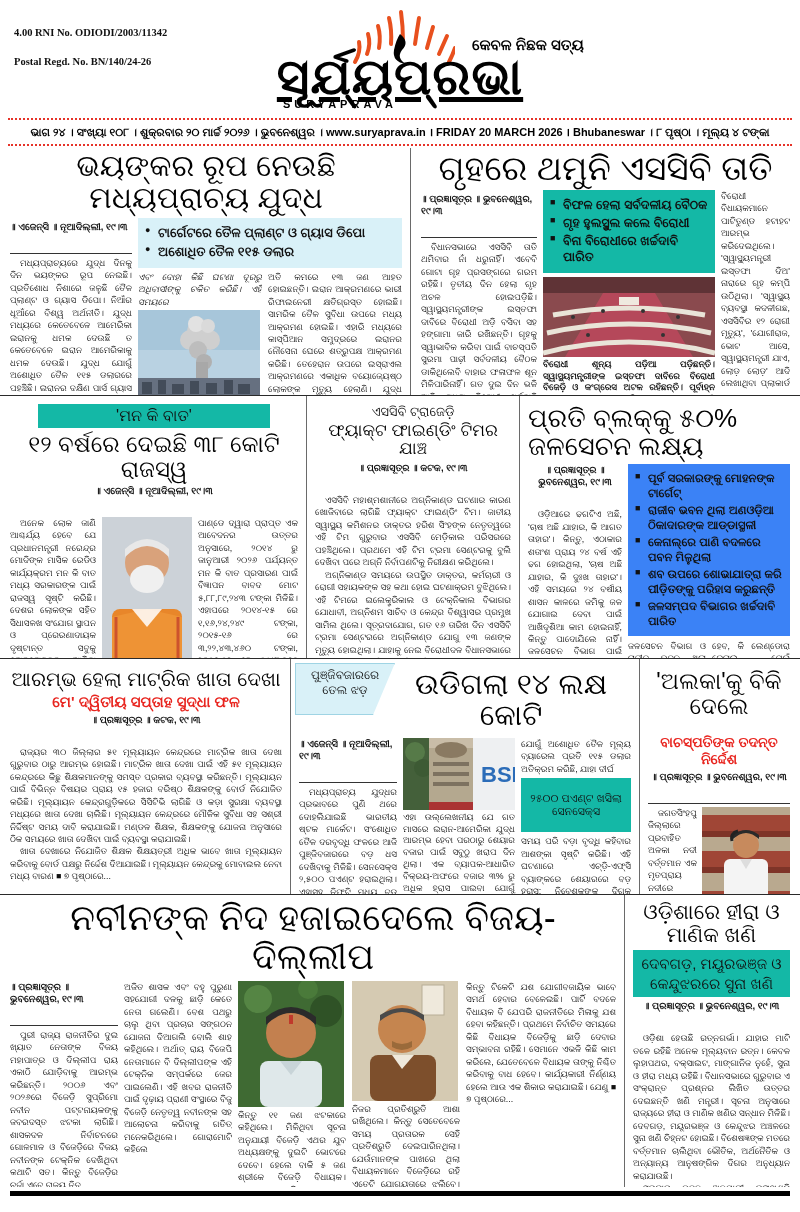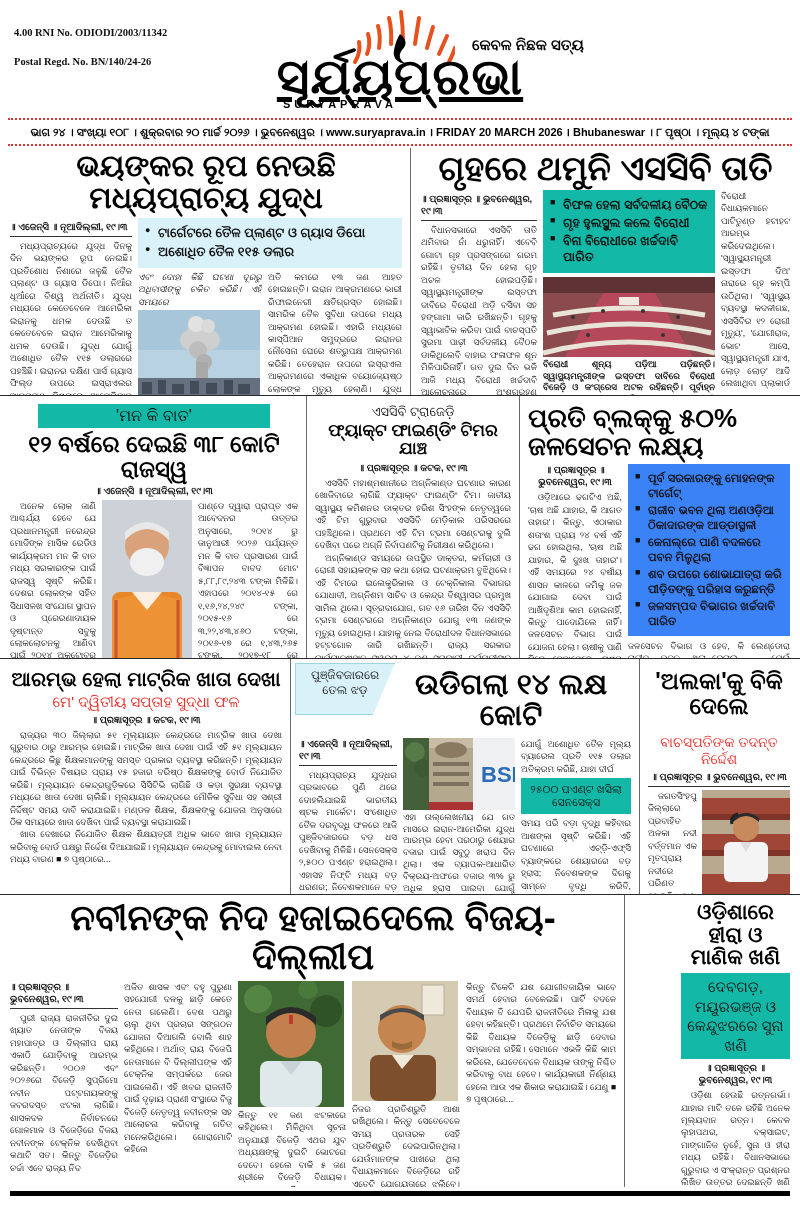--- a/index.html
+++ b/index.html
@@ -14,33 +14,33 @@
   .title-odia{font-size:50px;font-weight:900;letter-spacing:1px;line-height:1;color:#000;text-decoration:underline;}
   .title-latin{font-size:11px;font-weight:bold;letter-spacing:4px;color:#000;margin-top:-4px;
                margin-left:-120px;}
   .tagline{position:absolute;left:472px;top:36px;font-weight:bold;font-size:15px;color:#000;}
   .dateline{position:absolute;left:8px;right:8px;bottom:2px;border-top:2px dotted #e63329;
             border-bottom:2px dotted #e63329;padding:4px 0 5px 0;text-align:center;
             font-weight:bold;font-size:11px;color:#000;}
   
   .band{display:flex;overflow:hidden;border-top:1.5px solid #2a2a2a;}
   .vdiv{border-right:1px solid #6a6a6a;}
-  .headline-xl{font-weight:700;color:#000;text-align:center;line-height:1.08;}
-  .byline{font-weight:bold;font-size:9.5px;text-align:center;padding:3px 0 3px 0;}
+  .headline-xl{font-weight:400;color:#000;text-align:center;line-height:1.08;}
+  .byline{font-weight:bold;font-size:9.5px;text-align:center;padding:3px 0 20px 0;}
   .byline.rule{border-bottom:1.5px solid #333;margin-bottom:3px;}
   .body-text{font-size:8.8px;line-height:1.42;text-align:justify;text-indent:10px;overflow:hidden;}
   .caption{font-weight:bold;font-size:8.8px;line-height:1.35;text-align:justify;margin-top:2px;}
   .bullets{list-style:none;margin:0;padding:5px 7px;font-weight:bold;}
   .bullets li{padding-left:13px;position:relative;line-height:1.3;margin:2px 0;}
   .bullets.round li::before{content:"●";position:absolute;left:0;top:0;font-size:9px;}
   .bullets.square li::before{content:"■";position:absolute;left:0;top:0;font-size:9px;}
   .box-blue{background:#d9f1f8;}
   .box-peach{background:#14b8a6;}
   .box-gray{background:#3b82f6;}
-  .red-sub{color:#e8251f;font-weight:normal;text-align:center;}
+  .red-sub{color:#e8251f;font-weight:bold;text-align:center;}
   .kicker{font-weight:normal;text-align:center;}
   .photo{display:block;overflow:hidden;background:#ccc;}
   .photo svg{display:block;}
   .cols{display:flex;gap:6px;}
   .bottom-bar{height:5px;background:#000;margin:4px 10px 0 10px;}
 </style>
 </head>
 <body>
 
 <div class="page">
@@ -267,21 +267,21 @@
                 </g>
               <rect x="70" y="0" width="42" height="72" fill="#eef0f2"></rect>
               <text x="78" y="44" font-size="22" font-weight="bold" fill="#2b6cb8" font-family="sans-serif">BSE</text>
               <rect x="26" y="64" width="44" height="8" fill="#a33"></rect>
             </svg>
           </span>
           <div class="caption" style="font-weight:normal;">ଏହା ଉଲ୍ଲେଖନୀୟ ଯେ ଗତ ମାସରେ ଇରାନ-ଆମେରିକା ଯୁଦ୍ଧ ଆରମ୍ଭ ହେବା ପରଠାରୁ ଶେୟାର ବଜାର ପାଇଁ ସବୁଠୁ ଖରାପ ଦିନ ଥିଲା। ଏକ ବ୍ୟାପକ-ଆଧାରିତ ବିକ୍ରୟ-ଅଫରେ ବଜାର ୩% ରୁ ଅଧିକ ହ୍ରାସ ପାଇବା ଯୋଗୁଁ ନିବେଶକମାନେ ୧୪ ଲକ୍ଷ କୋଟି ଟଙ୍କା ହରାଇଛନ୍ତି। ଆମେରିକା ଓ ଇରାନ ମଧ୍ୟରେ ଯୁଦ୍ଧ</div>
         </div>
         <div style="flex:1;">
           <div class="body-text" style="text-indent:0;">ଯୋଗୁଁ ଅଶୋଧିତ ତୈଳ ମୂଲ୍ୟ ବ୍ୟାରେଲ ପ୍ରତି ୧୧୫ ଡଲାର ଅତିକ୍ରମ କରିଛି, ଯାହା ଦୀର୍ଘ</div>
-          <div class="kicker box-peach" style="font-size:11px;padding:5px 2px;margin:3px 0;">୨୫୦୦ ପଏଣ୍ଟ ଖସିଲା ସେନସେକ୍ସ</div>
+          <div class="kicker box-peach" style="font-size:11px;padding:14px 2px;margin:3px 0;">୨୫୦୦ ପଏଣ୍ଟ ଖସିଲା ସେନସେକ୍ସ</div>
           <div class="body-text" style="height:104px;text-indent:0;">ସମୟ ପରି ବଡ଼ା ବୃଦ୍ଧି କହିବାର ଆଶଙ୍କା ସୃଷ୍ଟି କରିଛି। ଏହି ଘଟଣାରେ ଏଚ୍‌ଡ଼ି-ଏଫ୍‌ସି ବ୍ୟାଙ୍କରେ ଶେୟାରରେ ବଡ଼ ହ୍ରାସ; ନିବେଶକଙ୍କ ଦିଗକୁ ସାମ୍ନେ ବୃଦ୍ଧି କରିବି, ସେତେବେଳେ ଆମେରିକା ପେଟ୍ରୋଲ ଡିଜେଲ ଦାମ ହ୍ରାସ ପାଇଁ ସମ୍ଭାବ ଗ୍ରାହକ ସଚେତ ଦେବା ପରେ କିଛୁ ସଚେତ ଦୁର୍ବଳ ରହିଁ। ଚଢ଼ା ତୈଳ ମୂଲ୍ୟ ମୁଦ୍ରାସ୍ଫୀତିକୁ ବୃଦ୍ଧି କରିପାରେ, ଟଙ୍କାକୁ ଦୁର୍ବଳ କରିପାରେ ଓ କର୍ପୋରେଟ୍ ମାର୍ଜିନକୁ ■ ୭ ପୃଷ୍ଠାରେ...</div>
         </div>
       </div>
     </div>
 
     <div style="flex:1;padding:10px 10px 0 8px;">
       <div class="headline-xl" style="font-size:23px;">'ଅଲକା'କୁ ବିକି ଦେଲେ</div>
       <div class="red-sub" style="font-size:14px;margin-top:15px;">ବାଚସ୍ପତିଙ୍କ ତଦନ୍ତ ନିର୍ଦ୍ଦେଶ</div>
       <div class="byline rule">॥ ପ୍ରଜ୍ଞାସୂତ୍ର ॥ ଭୁବନେଶ୍ୱର, ୧୯।୩</div>
       <div style="overflow:hidden;height:156px;">
@@ -302,21 +302,21 @@
             <path d="M30 34 Q28 26 36 24" stroke="#222" stroke-width="3" fill="none"></path>
             <rect x="22" y="52" width="44" height="40" rx="6" fill="#f4f4f4"></rect>
             <path d="M38 52 L44 62 L50 52" fill="#ddd"></path>
           </svg>
         </span>
         <div class="body-text">ଜଗତସିଂହପୁର ଜିଲ୍ଲାରେ ପ୍ରବାହିତ ଅଳକା ନଦୀ ବର୍ତ୍ତମାନ ଏକ ମୃତପ୍ରାୟ ନଦୀରେ ପରିଣତ ହୋଇଛି। ଯାହା ବାଲିମାଫିଆଙ୍କ ଦ୍ୱାରା ବେଆଇନ ସଂଗ୍ରହ ଓ ଅତିକ୍ରମରେ ଶିକାର ହୋଇଛି। ନଦୀଟି ଅବହେଳାର ସ୍ରୋତ ହରାଇ ଯାଉଛି, ଯାହା ପଛରେ ଏହାର ଅସ୍ତିତ୍ୱ ବିପନ୍ନ। ଦୁର୍ନୀତି ଏହି ନଦୀ ଉପତ୍ୟକାରେ ମାଛ ଚାଷ ପାଇଁ ବଡ଼ ପ୍ରକଳ୍ପ ଯୋଜନା ଥିଲେ ମଧ୍ୟ ତାହା କାର୍ଯ୍ୟକାରୀ ହୋଇପାରିନାହିଁ। ଏହି ନଦୀକୁ ପୁନରୁଦ୍ଧାର କରିବା ପାଇଁ ସ୍ଥାନୀୟ ଲୋକେ ବହୁଥର ବିଭିନ୍ନ ବାୟାଡ଼େ ଦାବି କରିଥିଲେ ମଧ୍ୟ କିଛି ସୁଫଳ ମିଳୁନାହିଁ। ଏନେଇ ଆଜି ■ ୭ ପୃଷ୍ଠାରେ...</div>
       </div>
     </div>
   </div>
 
-  <div class="band" style="height:292px;gap:48px;">
+  <div class="band" style="height:292px;">
 
     <div class="vdiv" style="width:606px;padding:4px 8px 0 10px;">
       <div class="headline-xl" style="font-size:36px;">ନବୀନଙ୍କ ନିଦ ହଜାଇଦେଲେ ବିଜୟ-ଦିଲ୍ଲୀପ</div>
       <div class="cols" style="margin-top:4px;">
         <div style="width:108px;">
           <div class="byline rule" style="text-align:left;padding-top:0;">॥ ପ୍ରଜ୍ଞାସୂତ୍ର ॥ ଭୁବନେଶ୍ୱର, ୧୯।୩</div>
           <div class="body-text" style="height:216px;">ପୁରୀ ରାଜ୍ୟ ରାଜନୀତିର ଦୁଇ ଖ୍ୟାତ ନେତାଙ୍କ ବିଜୟ ମହାପାତ୍ର ଓ ଦିଲ୍ଲୀପ ରାୟ ଏକାଠି ଯୋଡ଼ିବାକୁ ଆରମ୍ଭ କରିଛନ୍ତି। ୨୦୦୬ ଏବଂ ୨୦୨୬ରେ ବିଜେଡ଼ି ସୁପ୍ରିମୋ ନବୀନ ପଟ୍ଟନାୟକଙ୍କୁ ଜବରଦସ୍ତ ଝଟକା ଲାଗିଛି। ଶାସକଦଳ ନିର୍ବାଚନରେ ଗୋଳମାଳ ଓ ବିଜେଡ଼ିରେ ବିଜୟ ନବୀନଙ୍କ ଟେକ୍ନିକ ଦେଖିଥିବା କଥାଟି ସତ। କିନ୍ତୁ ବିଜେଡ଼ିର ଚର୍ଚ୍ଚା ଏବେ ରାଜ୍ୟ ନିଦ</div>
         </div>
         <div style="width:108px;">
           <div class="body-text" style="height:236px;text-indent:0;">ଅଜିତ ଶାସକ ଏବଂ ବହୁ ପୁରୁଣା ସହଯୋଗୀ ଦଳକୁ ଛାଡ଼ି କେତେ ନେତା ଗଲେଣି। ବେଶ ପଥରୁ ଚାଲୁ ଥିବା ପ୍ରଚାର ସଙ୍ଗଠନ ଯୋଜନା ଦିଆଗଲି ବୋଲି ଶାହ କହିଥିଲେ। ଅର୍ଥାତ୍ ରାୟ ବିଜେପି ନେତାମାନେ ବି ଦିଲ୍ଲୀପଙ୍କ ଏହି ଟେକ୍ନିକ ସମ୍ପର୍କରେ ଜେର ପାଇଲେଣି। ଏହି ଖବର ରାଜନୀତି ପାଇଁ ଦୃଢ଼ାୟ ପ୍ରାଣୀ ସଂସ୍ଥାରେ ବିଜୁ ବିଜେଡ଼ି ନେତୃତ୍ୱ ନବୀନଙ୍କ ସହ ଆଲୋଚନା କରିବାକୁ ଗତିତ୍ ମନେକରିଥିଲେ। ଗୋରାମୋଟି କହିଲେ</div>

